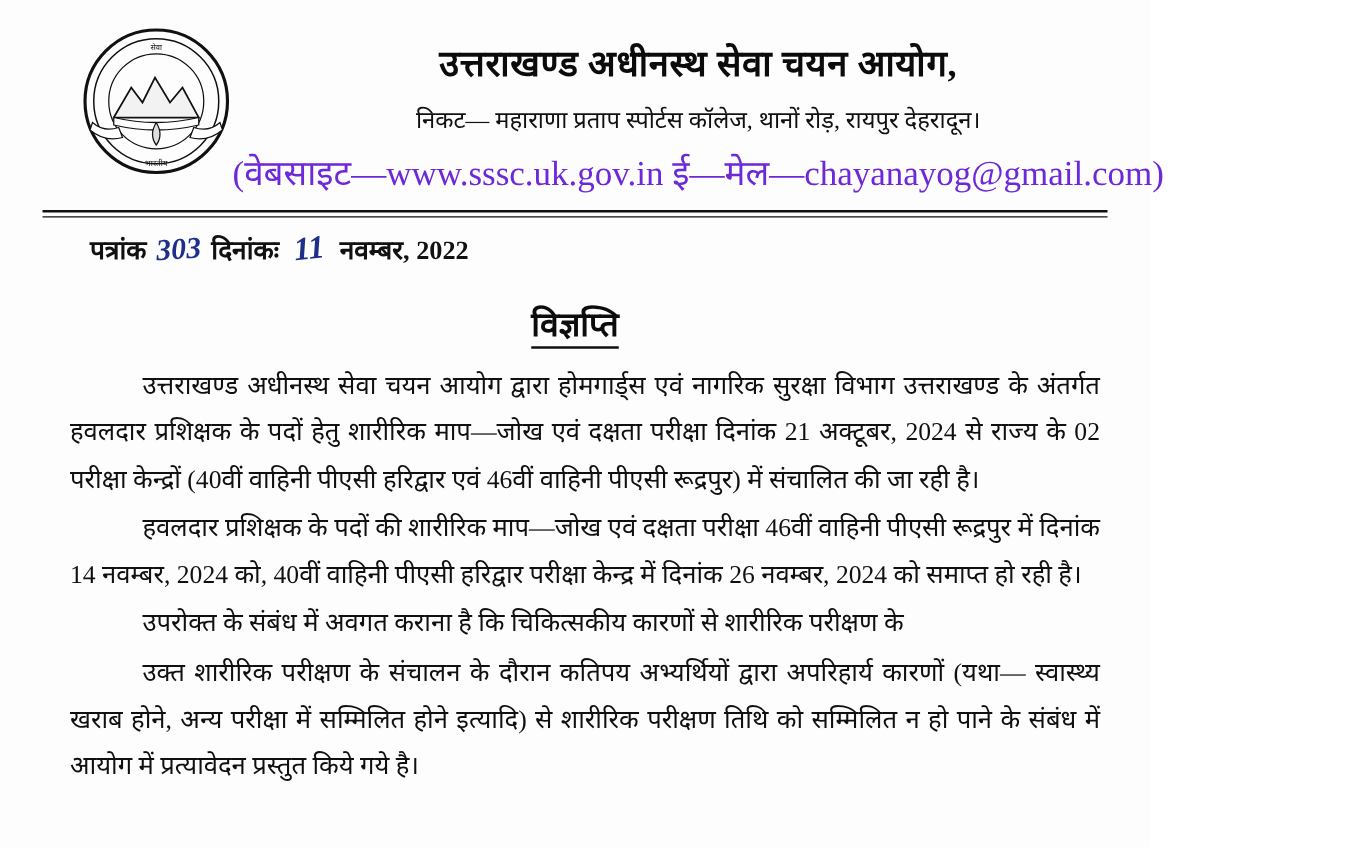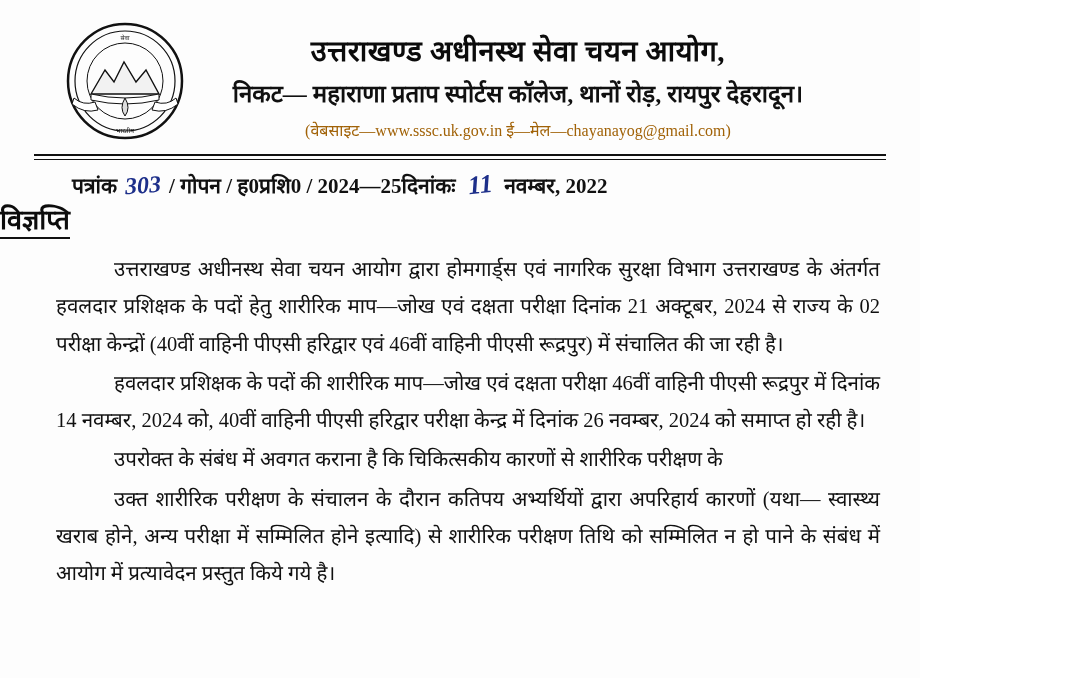--- a/index.html
+++ b/index.html
@@ -47,32 +47,32 @@
   .org-name {
     font-family: "Liberation Serif", serif;
     font-size: 29px;
     font-weight: 700;
     letter-spacing: 0.5px;
     color: #0b0b0b;
     white-space: nowrap;
   }
   .org-addr {
     font-family: "Liberation Serif", serif;
-    font-size: 24px;
-    font-weight: 700;
-    margin-top: 7px;
+    font-size: 19px;
+    font-weight: 400;
+    margin-top: 13px;
     color: #101010;
     white-space: nowrap;
   }
   .org-web {
     font-family: "Liberation Serif", serif;
-    font-size: 16px;
+    font-size: 28px;
     font-weight: 500;
     margin-top: 10px;
-    color: #a16207;
+    color: #6d28d9;
     white-space: nowrap;
   }
 
   .rule-double {
     margin: 8px 34px 0 34px;
     border-top: 2.5px solid #111;
     height: 4px;
     position: relative;
   }
   .rule-double::after {
@@ -113,23 +113,25 @@
     font-weight: 700;
     font-size: 26px;
     color: #1d2f8a;
     padding: 0 12px;
     transform: rotate(-6deg);
     display: inline-block;
   }
 
   
   .doc-title {
+    text-align: center;
     font-family: "Liberation Serif", serif;
     font-size: 27px;
     font-weight: 700;
+    margin-top: 26px;
     position: relative;
     color: #0c0c0c;
   }
   .doc-title span.u {
     border-bottom: 2px solid #111;
     padding-bottom: 2px;
   }
 
   
   .body-text {
@@ -180,21 +182,20 @@
       <div class="org-web">(वेबसाइट—www.sssc.uk.gov.in  ई—मेल—chayanayog@gmail.com)</div>
     </div>
   </div>
 
   <div class="rule-double"></div>
 
   <div class="ref-row">
     <div class="ref-left">
       <span>पत्रांक</span>
       <span class="handwritten">303</span>
-      <span>/ गोपन / ह0प्रशि0 / 2024—25</span>
     </div>
     <div class="ref-right">
       <span>दिनांकः</span>
       <span class="hw-date">11</span>
       <span>नवम्बर, 2022</span>
     </div>
   </div>
 
   <div class="doc-title">
     <span class="u">विज्ञप्ति</span>

